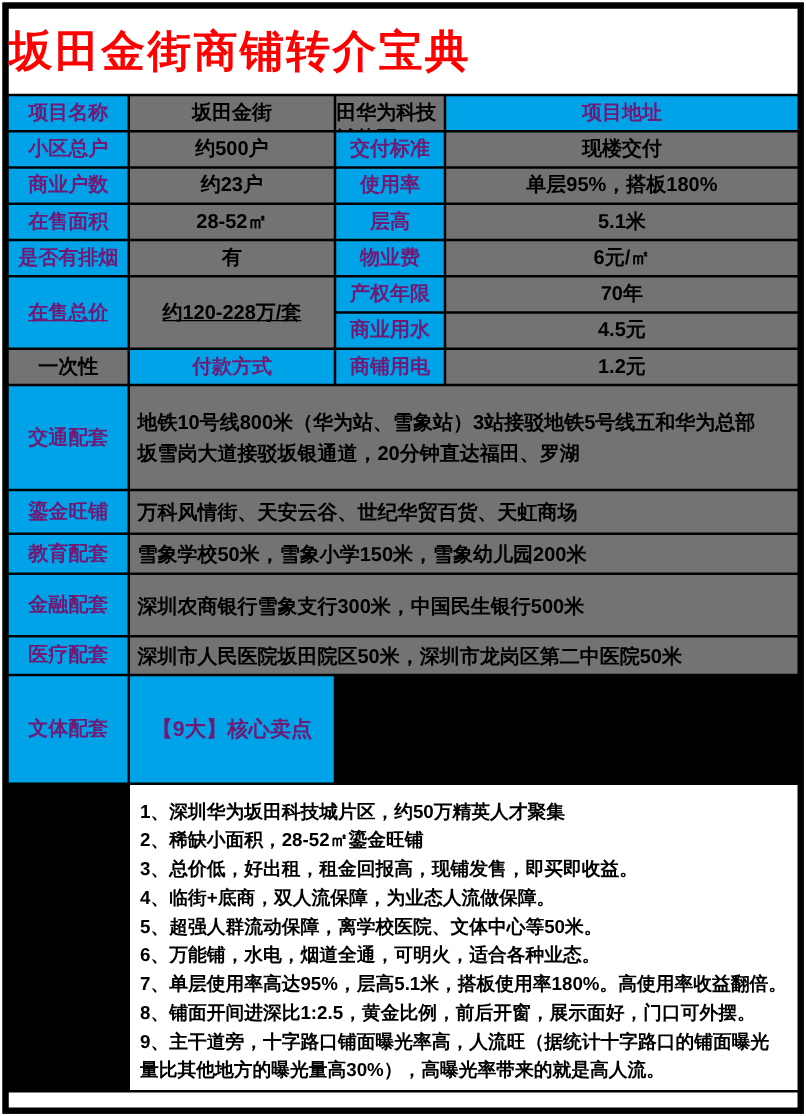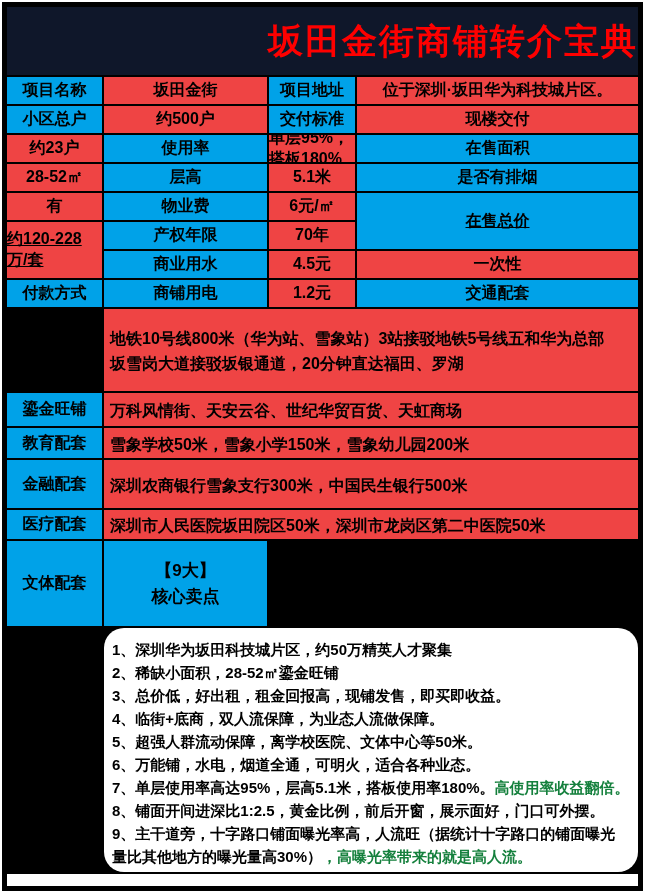--- a/index.html
+++ b/index.html
@@ -10,82 +10,82 @@
     margin:2px;
     border:5px solid #000;
     background:#000;
     display:grid;
     grid-template-columns:95px 163px 86px 1fr;
     grid-template-rows:68px repeat(8,27px) 82px 33px 30px 48px 29px 85px 244px 12px;
     gap:2px;
   }
   .banner{
     grid-column:1/-1;
-    background:#0f172a;
-    display:flex;align-items:center;justify-content:flex-end;
+    background:#ffffff;
+    display:flex;align-items:center;justify-content:flex-start;
   }
   .banner .title{
     color:#fe0000;
     font-size:35px;
     letter-spacing:2px;
   }
   .cell{
-    background:#ef4444;
+    background:#737373;
     display:flex;align-items:center;justify-content:center;
     font-size:16px;color:#000;
     overflow:hidden;
   }
   .label{
     background:#00a2e8;
-    color:#000000;
+    color:#701a75;
     text-align:center;
   }
   .span2{grid-row:span 2;text-decoration:underline;}
   .sect-text{
     grid-column:2/-1;
     justify-content:flex-start;
     text-align:left;
     padding:4px 8px 0 6px;
     white-space:pre-line;
     line-height:1.55;
   }
-  .points-label{flex-direction:column;line-height:1.5;font-size:17px;}
+  .points-label{flex-direction:row;line-height:1.5;font-size:17px;}
   .points-text{
     grid-column:2/-1;
     background:#fff;
     display:block;
     padding:10px 8px 4px 8px;
     font-size:15px;
     line-height:23px;
     text-align:left;
-    border-radius:20px;
   }
   .point{white-space:normal;}
-  .red{color:#15803d;}
+  .red{color:#000000;}
   .bottom-strip{grid-column:1/-1;background:#fff;}
 </style>
 </head>
 <body>
 
 <div class="sheet">
 
   <div class="banner">
     <span class="title">坂田金街商铺转介宝典</span>
   </div>
 
   <div class="cell label">项目名称</div>
   <div class="cell">坂田金街</div>
+  <div class="cell">位于深圳·坂田华为科技城片区。</div>
   <div class="cell label">项目地址</div>
-  <div class="cell">位于深圳·坂田华为科技城片区。</div>
 
   <div class="cell label">小区总户</div>
   <div class="cell">约500户</div>
   <div class="cell label">交付标准</div>
   <div class="cell">现楼交付</div>
 
+  <div class="cell label">商业户数</div>
   <div class="cell">约23户</div>
   <div class="cell label">使用率</div>
   <div class="cell">单层95%，搭板180%</div>
 
   <div class="cell label">在售面积</div>
   <div class="cell">28-52㎡</div>
   <div class="cell label">层高</div>
   <div class="cell">5.1米</div>
 
   <div class="cell label">是否有排烟</div>

